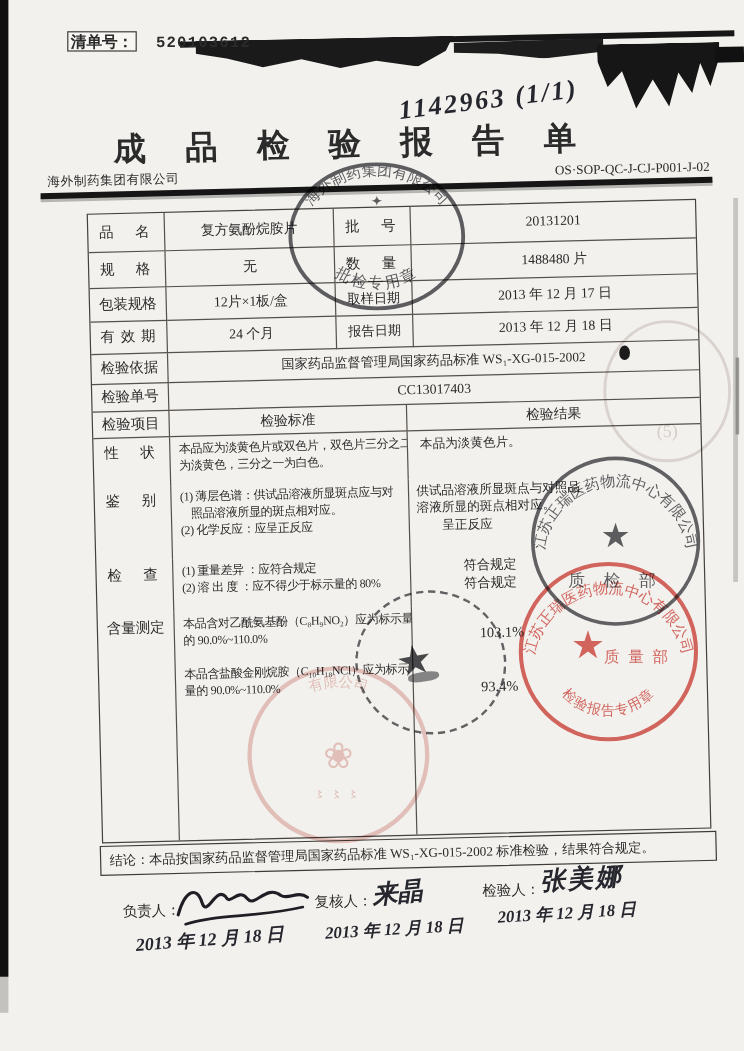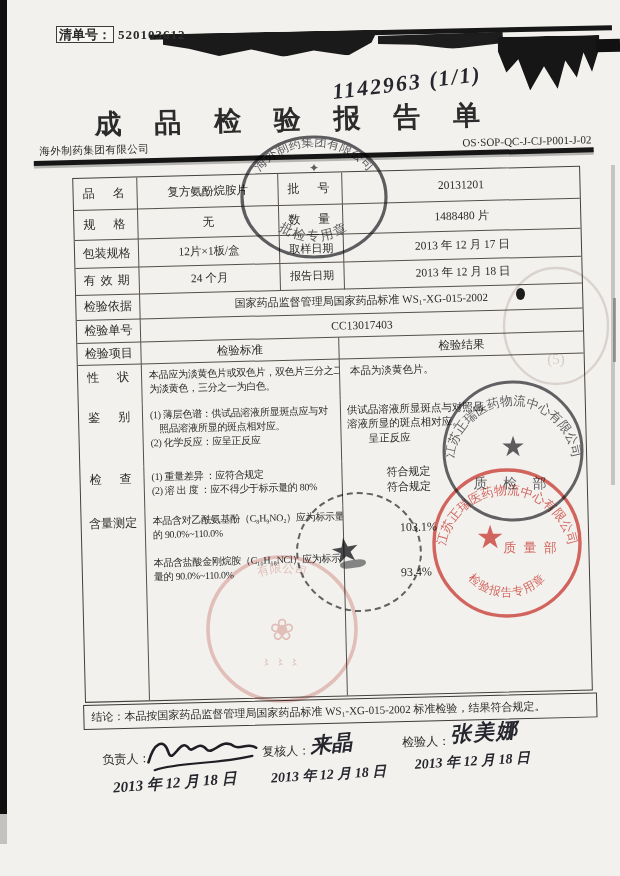--- a/index.html
+++ b/index.html
@@ -15,21 +15,21 @@
              clip-path:polygon(0 10%,100% 0,100% 70%,60% 100%,30% 70%,0 60%);}
   .band-jag{position:absolute;left:498px;top:36px;width:102px;height:54px;background:#161616;transform:rotate(-1.2deg);
              clip-path:polygon(0 0,100% 0,100% 22%,92% 68%,84% 32%,77% 78%,66% 46%,58% 98%,45% 56%,31% 100%,20% 42%,8% 66%,0 26%);}
   .band-corner{position:absolute;left:596px;top:39px;width:24px;height:13px;background:#111;transform:rotate(-1.2deg);}
   .edge-streak1{position:absolute;left:611px;top:165px;width:4px;height:320px;background:#9a9a96;opacity:.5;}
   .edge-streak2{position:absolute;left:613px;top:298px;width:3px;height:64px;background:#6b6b66;opacity:.6;}
   .ink-dot{position:absolute;left:516px;top:288px;width:9px;height:12px;background:#1c1c1c;border-radius:50%;}
   
   .listno{position:absolute;left:56px;top:26px;font-size:13px;font-weight:bold;}
   .lbox{border:1px solid #3c3c3c;padding:0 2px;background:#f7f6f2;}
-  .lnum{margin-left:4px;letter-spacing:1px;}
+  .lnum{margin-left:16px;letter-spacing:1px;font-family:Liberation Mono, monospace;}
   
   .hw{font-family:"Liberation Serif","DejaVu Serif",serif;font-style:italic;font-weight:bold;color:#26262e;}
   .ref-hw{position:absolute;left:332px;top:70px;font-size:22px;transform:rotate(-7deg);letter-spacing:2px;}
   
   .doc{position:absolute;left:34px;top:110px;width:560px;transform:rotate(-1.4deg);transform-origin:40px 60px;}
   .title{font-size:27px;font-weight:bold;letter-spacing:13px;text-align:center;width:490px;margin-left:16px;line-height:30px;}
   .subhead{display:flex;justify-content:space-between;margin:4px 2px 0 6px;font-size:10.5px;align-items:flex-end;}
   .company{letter-spacing:.5px;}
   .doccode{font-size:11px;}
   .rule{height:4.5px;background:#161616;margin-top:2px;box-shadow:0 2.5px 0 rgba(25,25,25,.28);}

